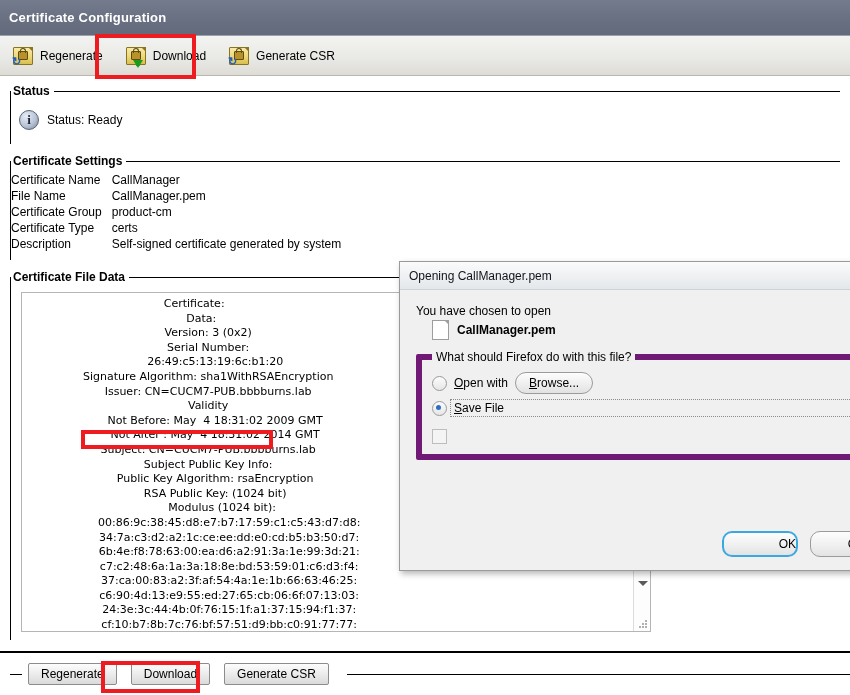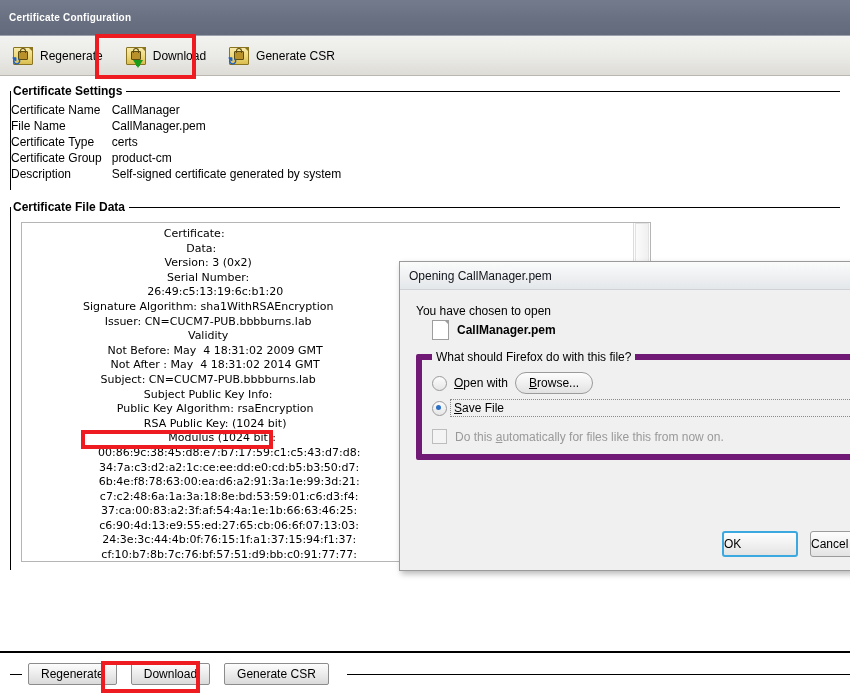--- a/index.html
+++ b/index.html
@@ -23,21 +23,21 @@
     background: linear-gradient(to bottom, #737b8c 0%, #656d7e 55%, #5f footer 100%);
     background: linear-gradient(to bottom, #737b8c 0%, #686f80 60%, #626a7b 100%);
     border-bottom: 1px solid #9aa0ac;
     display: flex;
     align-items: center;
     padding-left: 9px;
     box-sizing: border-box;
   }
   .app-header-title {
     color: #ffffff;
-    font-size: 10px;
+    font-size: 13px;
     font-weight: bold;
     letter-spacing: 0.2px;
     text-align: center;
   }
 
   
   .toolbar {
     height: 40px;
     background: linear-gradient(to bottom, #f3f3f1 0%, #e9e9e6 55%, #dedcd6 100%);
     border-bottom: 1px solid #b9b7b0;
@@ -434,24 +434,24 @@
     justify-content: flex-end;
     gap: 12px;
     padding-right: 16px;
     box-sizing: border-box;
   }
   .dlg-btn {
     font-family: "Liberation Sans", sans-serif;
     font-size: 12px;
     width: 76px;
     padding: 5px 0;
-    text-align: left;
+    text-align: right;
     background: linear-gradient(to bottom, #fdfdfd 0%, #f1f1f1 50%, #e3e3e3 100%);
     border: 1px solid #9b9b9b;
-    border-radius: 3px;
+    border-radius: 10px;
     cursor: default;
   }
   .dlg-btn.default {
     border: 2px solid #3ba9e0;
     padding: 4px 0;
   }
 </style>
 </head>
 <body>
 
@@ -485,40 +485,47 @@
         <span class="lock"></span>
       <span class="badge-refresh">↻</span>
     </span>
     <span class="tool-btn-label">Generate CSR</span>
   </div>
 
 </div>
 
 <div class="page">
 
+  <fieldset class="group">
+    <legend>Status</legend>
+    <div class="status-row">
+      <span class="info-icon">i</span>
+      <span class="status-text">Status: Ready</span>
+    </div>
+  </fieldset>
 
   <fieldset class="group">
     <legend>Certificate Settings</legend>
     <table class="settings">
       <tbody>
           <tr>
         <td class="k">Certificate Name</td>
         <td class="v">CallManager</td>
       </tr>
       <tr>
         <td class="k">File Name</td>
         <td class="v">CallManager.pem</td>
       </tr>
       <tr>
+        <td class="k">Certificate Group</td>
+        <td class="v">product-cm</td>
+      </tr>
+      <tr>
         <td class="k">Certificate Type</td>
         <td class="v">certs</td>
-      </tr>
-      <tr>
-        <td class="k">Certificate Group</td>
-        <td class="v">product-cm</td>
       </tr>
       <tr>
         <td class="k">Description</td>
         <td class="v">Self-signed certificate generated by system</td>
       </tr>
     </tbody>
       </table>
   </fieldset>
 
   <fieldset class="group">
@@ -606,21 +613,20 @@
 
       <div class="radio-row">
         <span class="radio checked"></span>
         <span class="focus-ring">
           <span class="radio-label"><span class="u">S</span><span>ave File</span></span>
         </span>
       </div>
 
       <div class="check-row">
         <span class="checkbox"></span>
-        <span class="radio-label"><span>Do this </span><span class="u">a</span><span>utomatically for files like this from now on.</span></span>
       </div>
 
     </fieldset>
   </div>
 
   <div class="dlg-footer">
     <button class="dlg-btn default">OK</button>
     <button class="dlg-btn">Cancel</button>
   </div>
 

